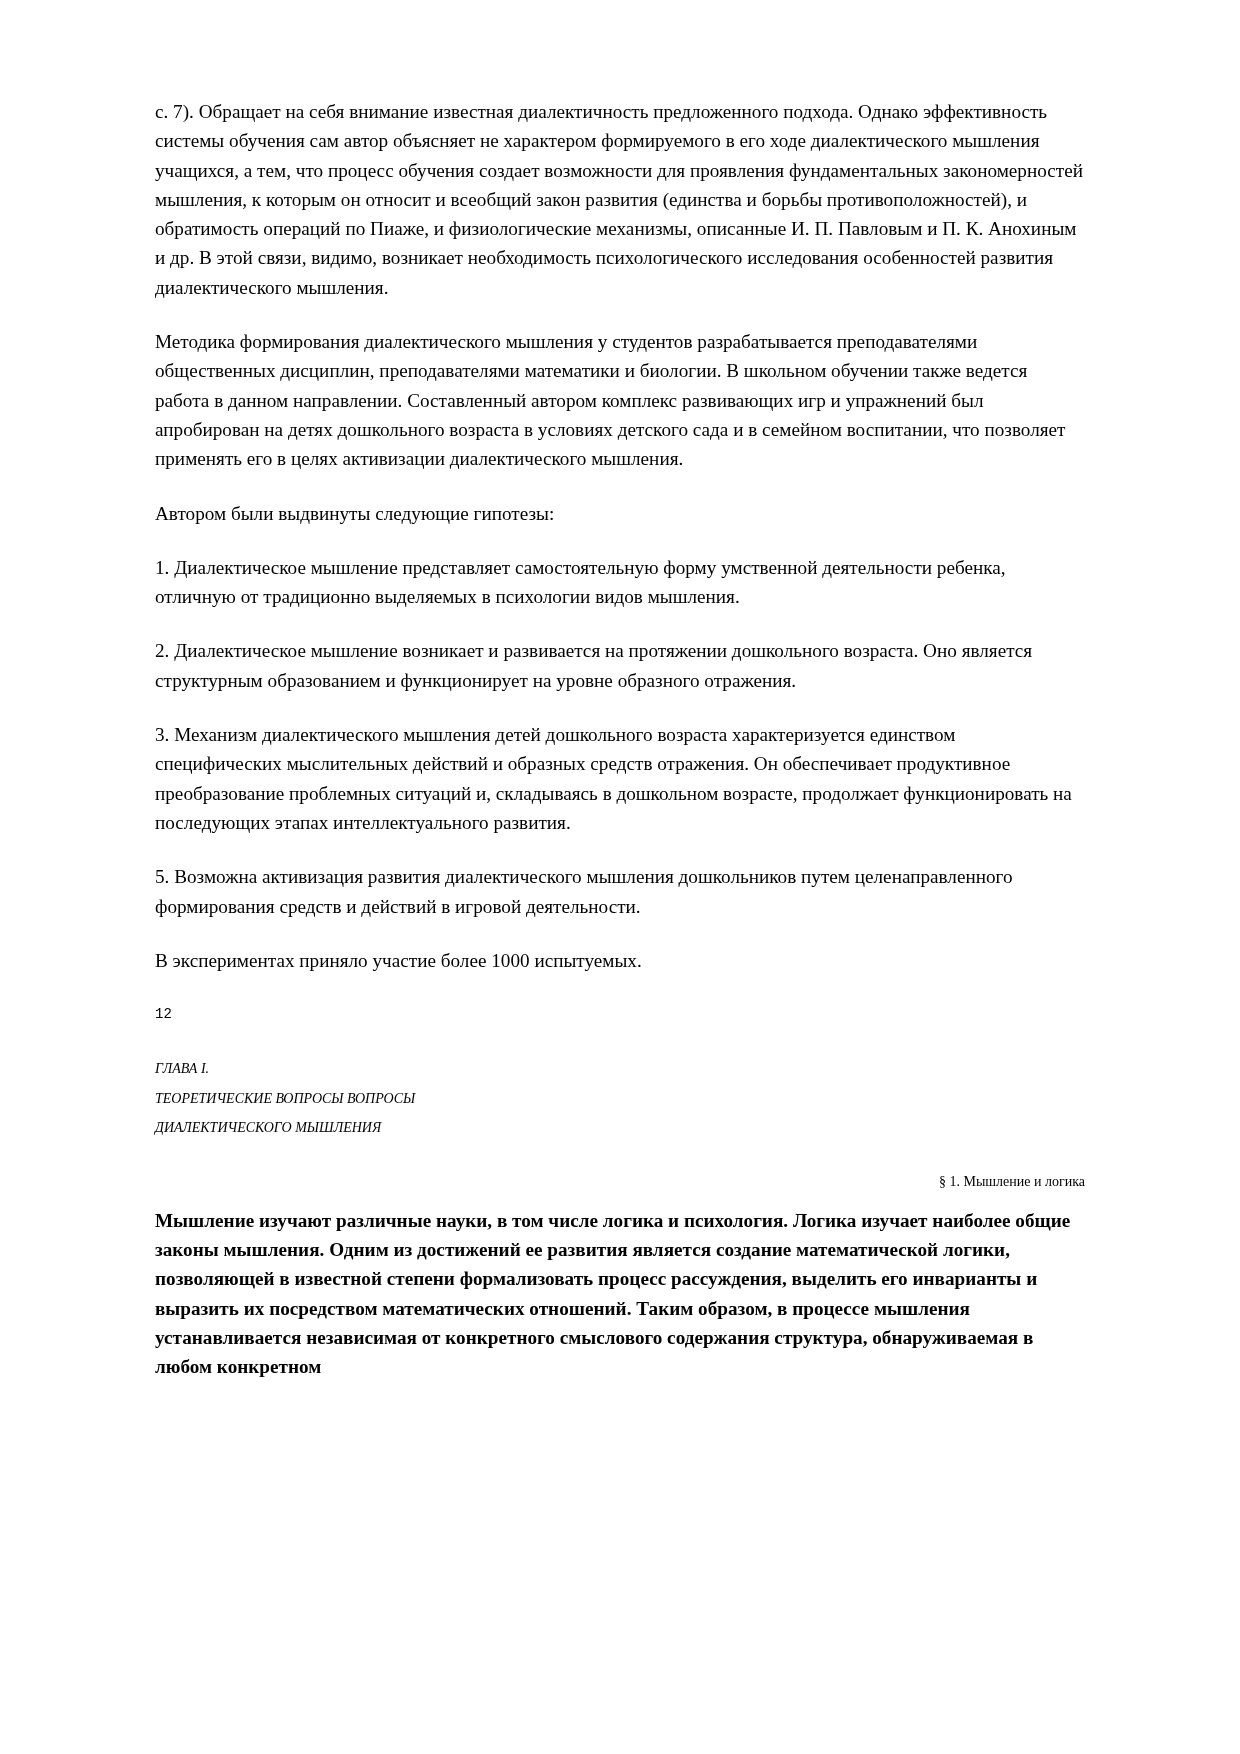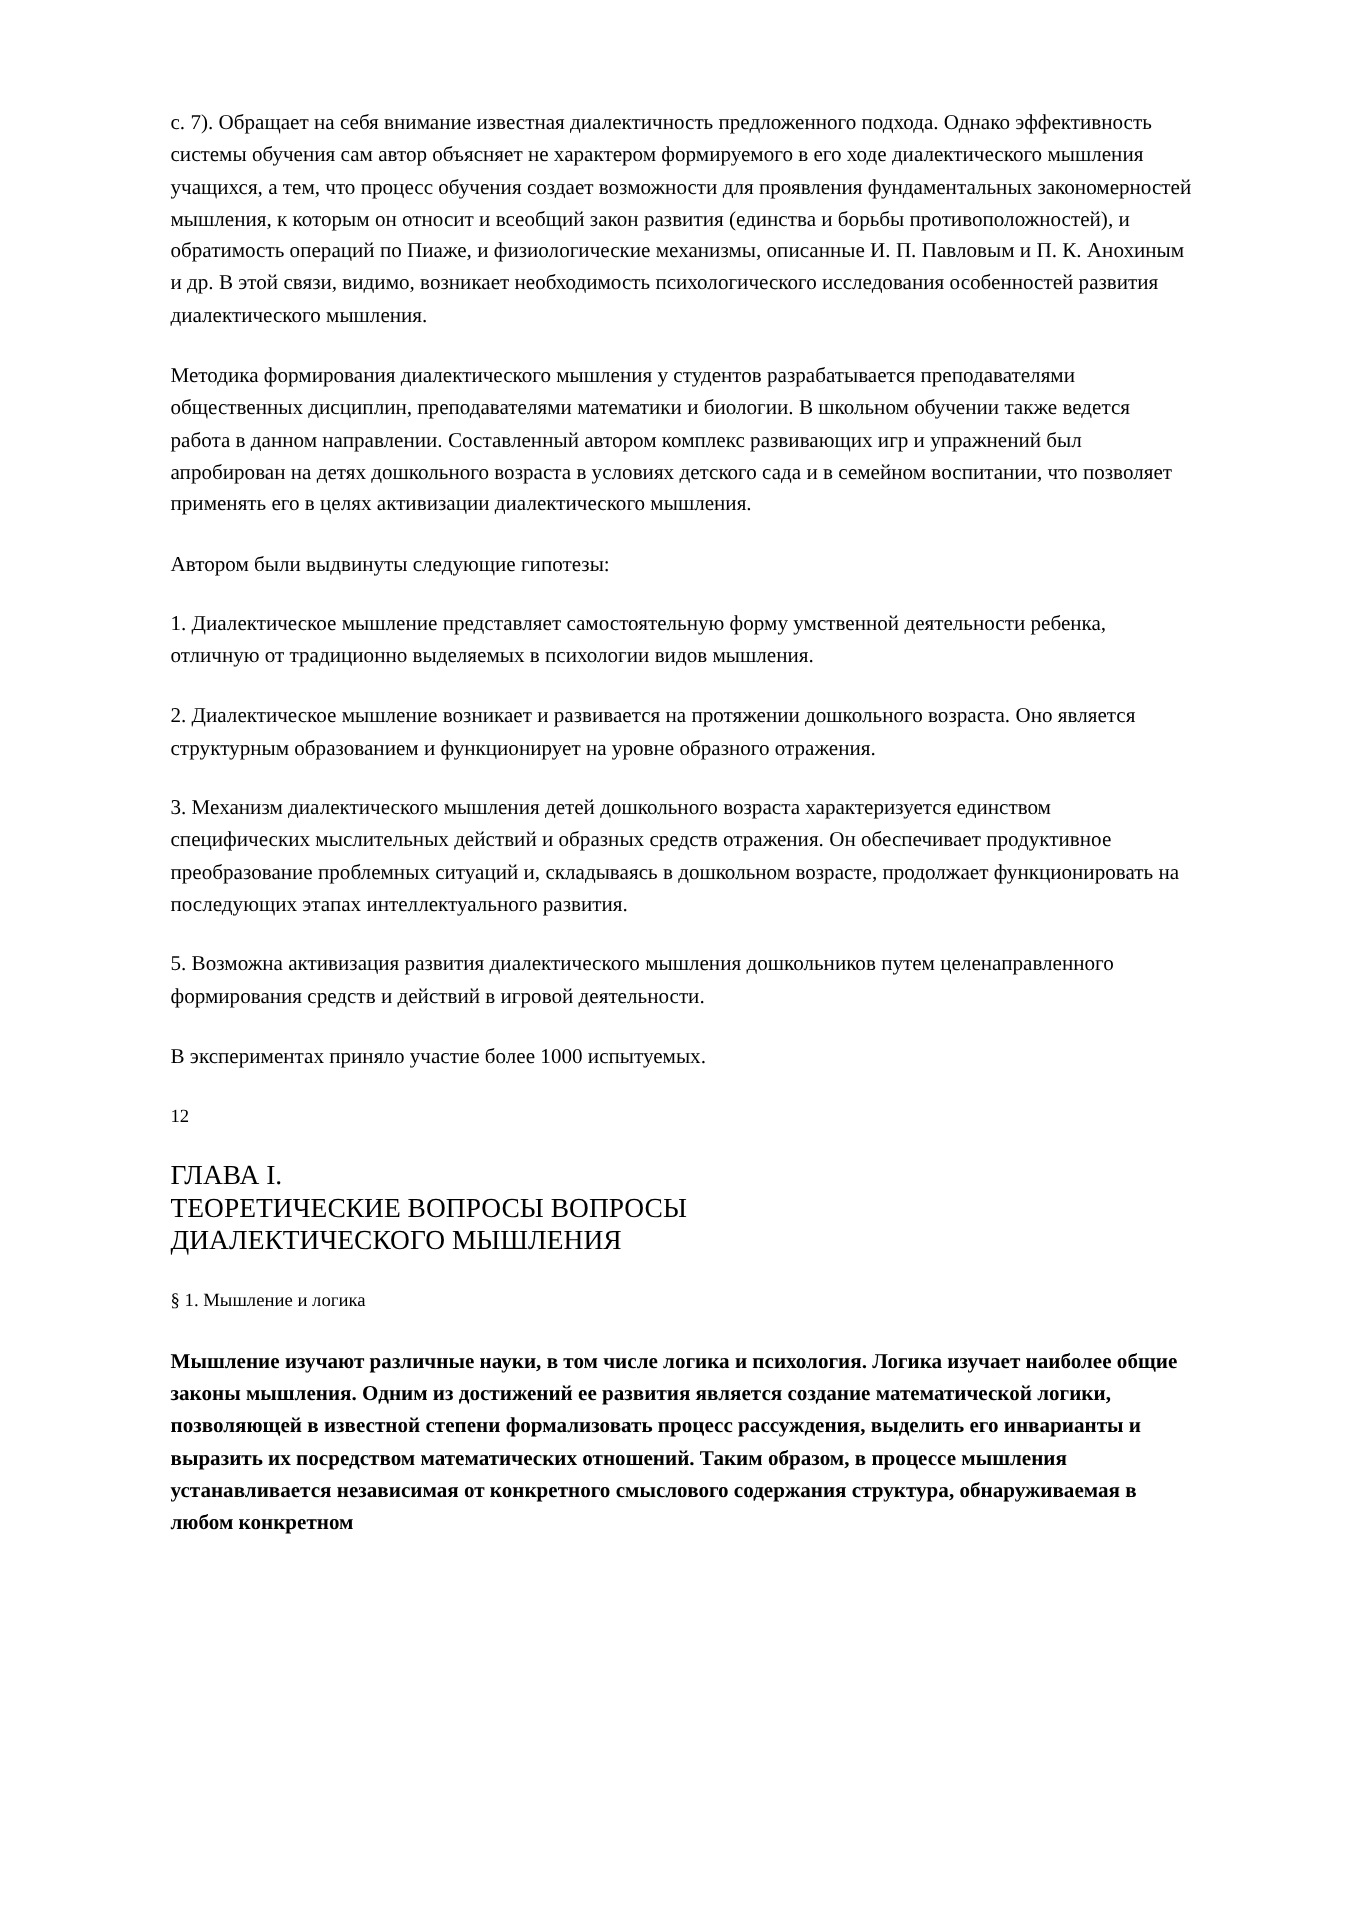--- a/index.html
+++ b/index.html
@@ -32,35 +32,38 @@
     text-align: left;
     word-spacing: 0.0em;
     letter-spacing: 0.0px;
   }
   p.para:last-child {
     margin-bottom: 0;
     font-weight: bold;
   }
   .page-number {
     margin: 0 0 25px 0;
-    font-size: 17px;
+    font-size: 14px;
     line-height: 29.3px;
+    font-family: Liberation Mono, monospace;
   }
   .chapter-heading {
     margin: 0 0 25px 0;
-    font-size: 25px;
+    font-size: 14px;
     line-height: 29.3px;
+    font-style: italic;
   }
   .chapter-heading .hline {
     display: block;
   }
   .section-heading {
-    margin: 0 0 27px 0;
-    font-size: 17px;
+    margin: 0 0 9px 0;
+    font-size: 14px;
     line-height: 29.3px;
+    text-align: right;
   }
 </style>
 </head>
 <body>
 
 <div class="page">
   <div class="doc-body">
 
     <p class="para">с. 7). Обращает на себя внимание известная диалектичность предложенного подхода. Однако эффективность системы обучения сам автор объясняет не характером формируемого в его ходе диалектического мышления учащихся, а тем, что процесс обучения создает возможности для проявления фундаментальных закономерностей мышления, к которым он относит и всеобщий закон развития (единства и борьбы противоположностей), и обратимость операций по Пиаже, и физиологические механизмы, описанные И. П. Павловым и П. К. Анохиным и др. В этой связи, видимо, возникает необходимость психологического исследования особенностей развития диалектического мышления.</p>
 

